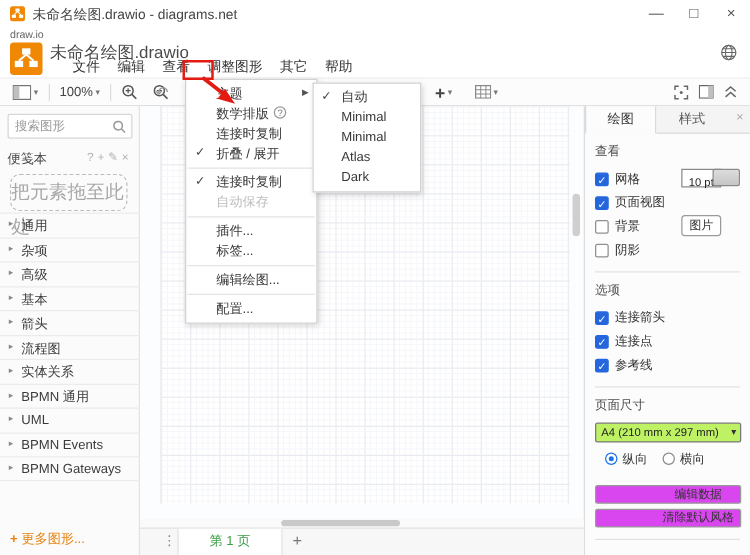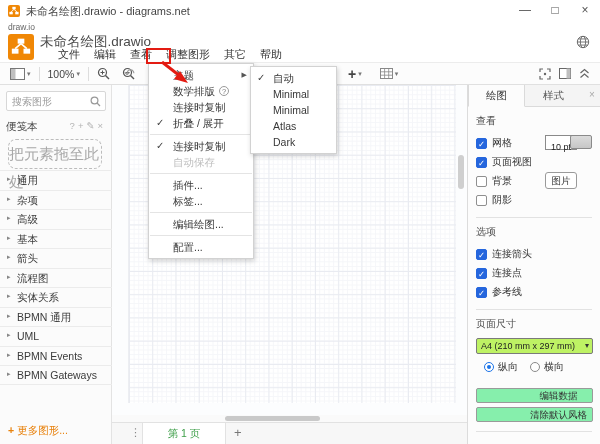--- a/index.html
+++ b/index.html
@@ -89,21 +89,21 @@
   .imgbtn { position:absolute; left:69px; top:-1px; width:32px; height:17px; border:1px solid #9a9a9a; border-radius:3px; background:#fff; font-size:9.5px; color:#333; text-align:center; line-height:15px; }
   .fsep { height:1px; background:#e2e2e2; margin:9px 0 0 0; }
   .pselect { position:relative; width:117px; height:16px; border:1px solid #7a7a7a; border-radius:2px; background:#bef264; margin-bottom:6px; }
   .pselect .val { position:absolute; left:4px; top:2px; font-size:9px; color:#222; white-space:nowrap; }
   .pselect .chev { position:absolute; right:3px; top:2px; font-size:8px; color:#333; }
   .radiorow { display:flex; align-items:center; gap:4px; margin-left:8px; height:14px;text-align:right; }
   .radio { width:10px; height:10px; border:1px solid #8a8a8a; border-radius:50%; background:#fff; position:relative; flex:0 0 auto; }
   .radio.sel { border-color:#1a73e8; }
   .radio.sel::after { content:""; position:absolute; inset:2px; border-radius:50%; background:#1a73e8; }
   .radlbl { font-size:10px; color:#333; margin-right:8px; }
-  .fbtn { width:117px; height:15px; border:1px solid #9a9a9a; border-radius:2px; background:#86efac; font-size:9.5px; color:#333; text-align:center; line-height:13px; margin-bottom:4px;padding-left:48px; }
+  .fbtn { width:117px; height:15px; border:1px solid #9a9a9a; border-radius:2px; background:#d946ef; font-size:9.5px; color:#333; text-align:center; line-height:13px; margin-bottom:4px;padding-left:48px; }
 
   
   .hscroll { position:absolute; left:112px; top:415px; width:355px; height:7px; background:#fafafa; }
   .hthumb { position:absolute; left:113px; top:1px; width:95px; height:5px; background:#c9c9c9; border-radius:3px; }
   .footer { position:absolute; left:112px; top:422px; width:355px; height:22px; background:#f7f7f7; border-top:1px solid #e2e2e2; }
   .kebab { position:absolute; left:18px; top:3px; font-size:11px; color:#888; }
   .pagetab { position:absolute; left:30px; top:0; width:84px; height:22px; background:#fff; border-left:1px solid #e2e2e2; border-right:1px solid #e2e2e2; text-align:center; line-height:21px; font-size:10.5px; color:#3c9e47; }
   .addpage { position:absolute; left:122px; top:2px; font-size:13px; color:#777; }
 
   

